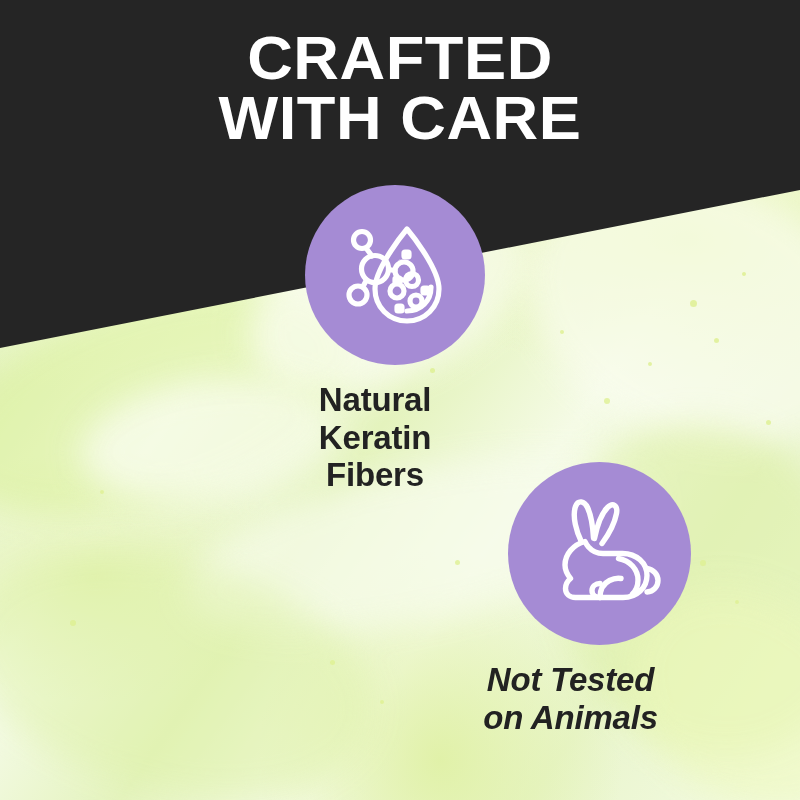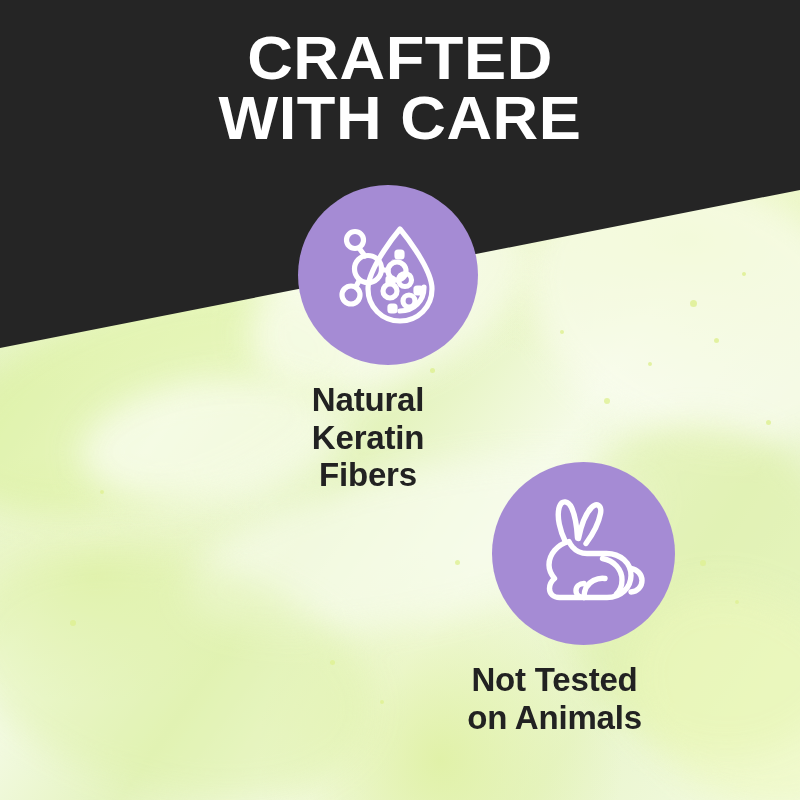--- a/index.html
+++ b/index.html
@@ -97,25 +97,25 @@
     text-align: center;
     color: #222222;
     font-family: "Liberation Sans", sans-serif;
     font-weight: bold;
     font-size: 33px;
     line-height: 1.14;
     letter-spacing: -0.2px;
     white-space: pre-line;
   }
 
-  #badge-keratin { left: 298px; top: 185px; width: 180px; }
+  #badge-keratin { left: 305px; top: 185px; width: 180px; }
   #badge-keratin .circle { width: 180px; height: 180px; }
   #badge-argan   { left: 120px; top: 462px; width: 183px; }
   #badge-argan .circle { width: 183px; height: 183px; }
-  #badge-cruelty { left: 492px; top: 462px; width: 183px; }
+  #badge-cruelty { left: 508px; top: 462px; width: 183px; font-style: italic; }
   #badge-cruelty .circle { width: 183px; height: 183px; }
 
   #badge-keratin .badge-label { width: 260px; margin-left: -40px; margin-top: 16px; }
   #badge-argan   .badge-label { width: 300px; margin-left: -58px; margin-top: 16px; }
   #badge-cruelty .badge-label { width: 300px; margin-left: -58px; margin-top: 16px; }
 
   svg { display: block; }
 </style>
 </head>
 <body>

